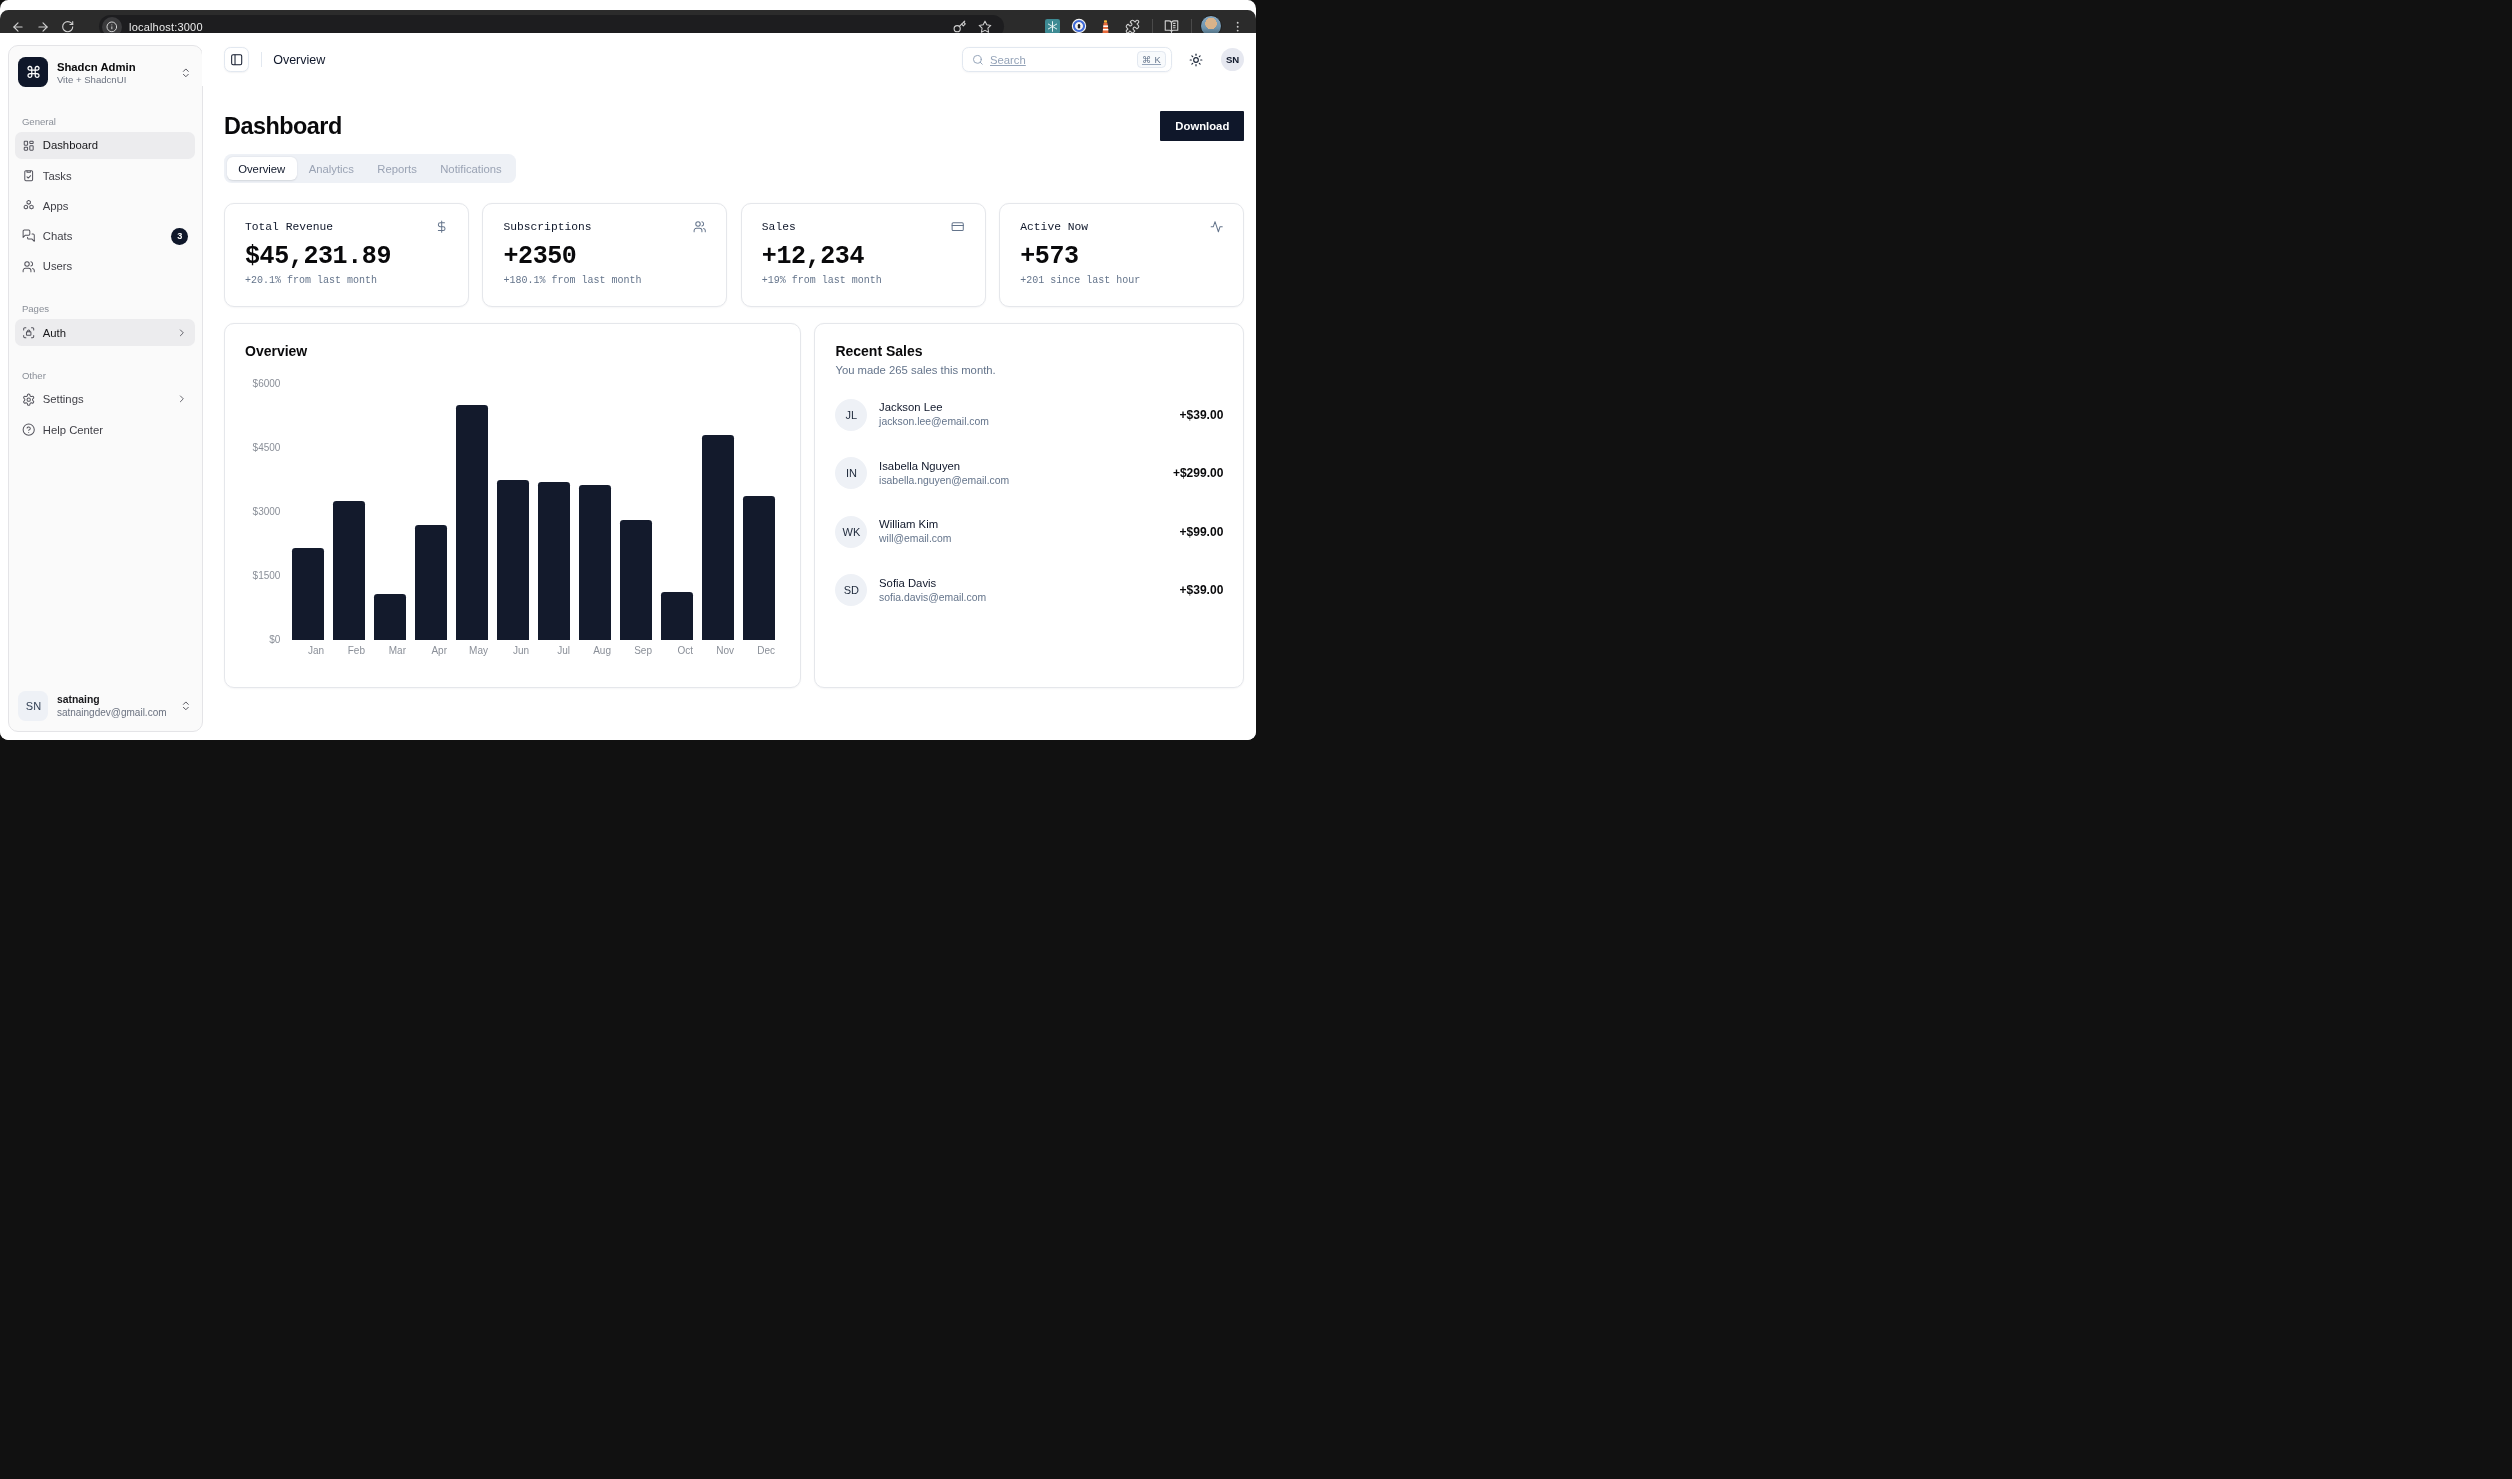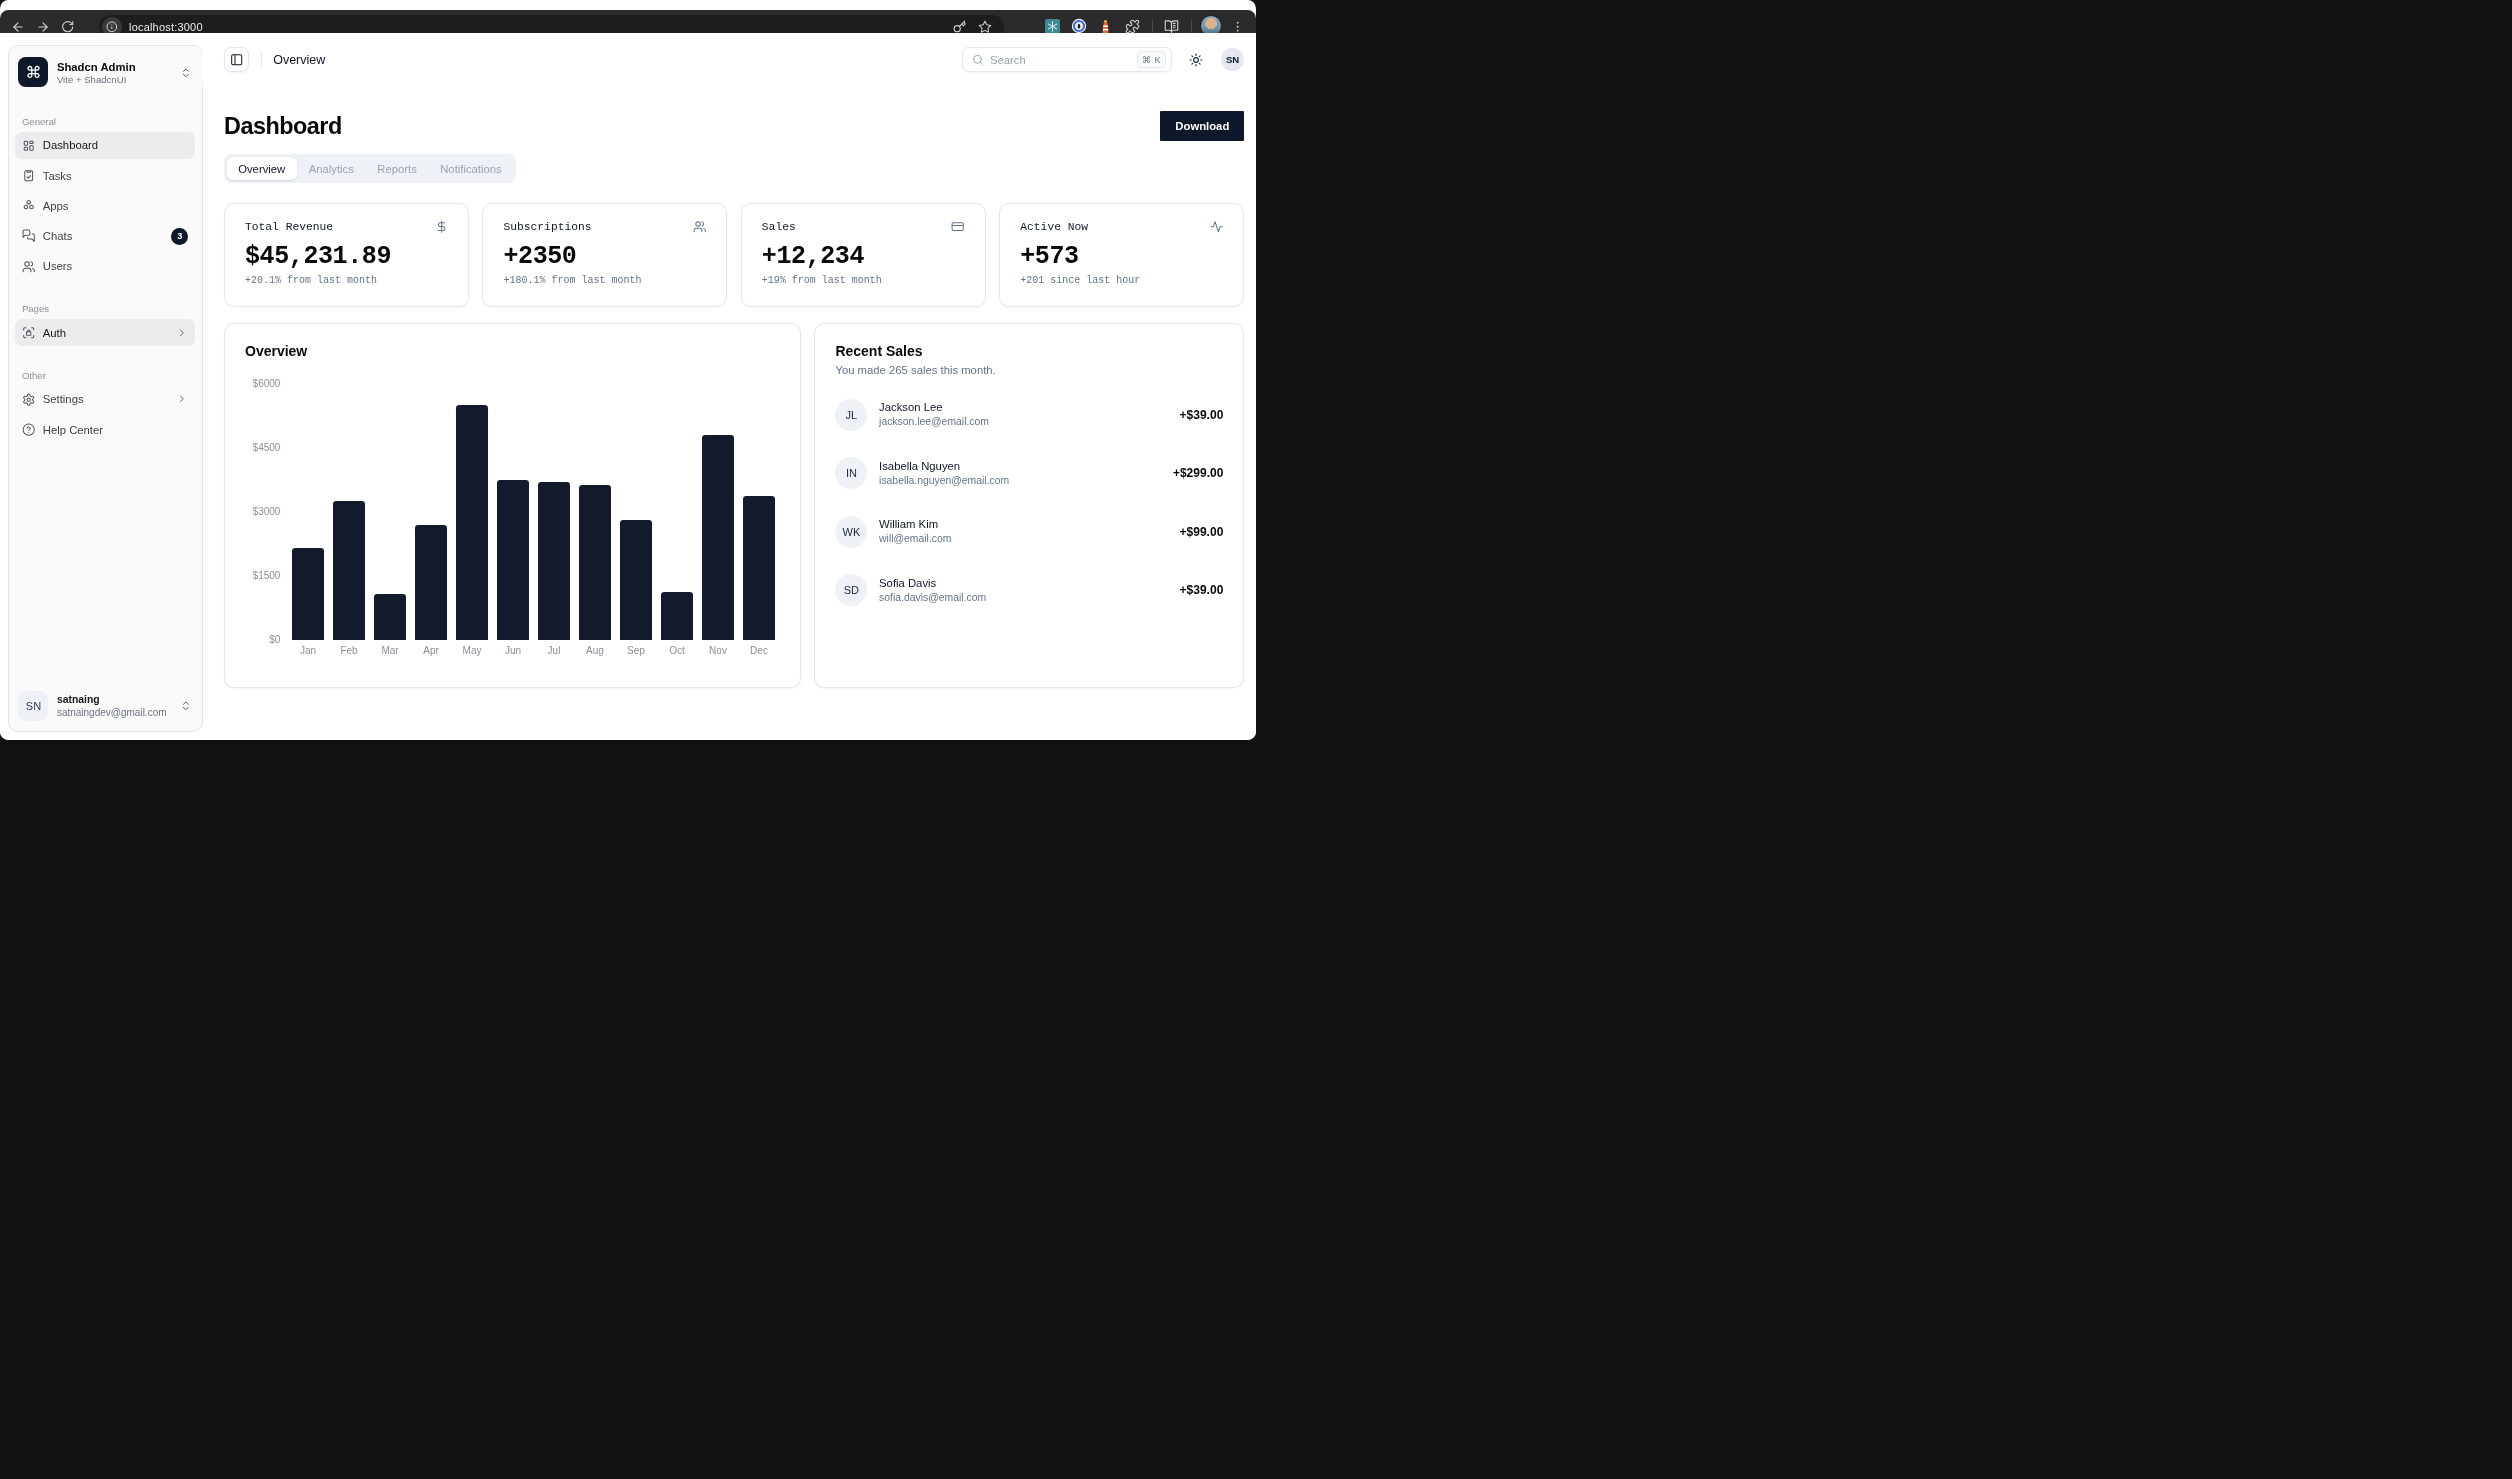--- a/index.html
+++ b/index.html
@@ -77,21 +77,21 @@
     display:flex; align-items:center; padding:0 11.7px 0 22px; background:#fff;}
   .toggle-btn{ width:25px; height:25px; border:0.8px solid #e2e8f0; border-radius:6.7px; background:#fff;
     display:flex; align-items:center; justify-content:center; color:#0f172a; cursor:pointer;
     box-shadow:0 0.8px 1.7px rgba(16,24,40,.05);}
   .v-div{ width:0.8px; height:15px; background:#e2e8f0; margin:0 11.7px; }
   .crumb{ font-size:12.5px; font-weight:500; color:#0f172a; }
   .top-spacer{ flex:1; }
   .search-box{
     width:210px; height:25px; border:0.8px solid #e2e8f0; border-radius:6.7px; background:#fff;
     display:flex; align-items:center; padding:0 5px 0 8.4px; gap:6.7px; cursor:text;
-    box-shadow:0 0.8px 1.7px rgba(16,24,40,.04); color:#94a3b8;
+    box-shadow:0 0.8px 1.7px rgba(16,24,40,.04); color:#94a3b8;text-decoration:underline;
   }
   .search-ph{ flex:1; font-size:11.3px; color:#94a3b8; }
   .kbd{ border:0.8px solid #e2e8f0; background:#f8fafc; color:#64748b; border-radius:4.2px;
     font-size:9.2px; padding:1.7px 4.2px; letter-spacing:0.4px;}
   .icon-btn{ width:27px; height:27px; display:flex; align-items:center; justify-content:center;
     border-radius:6.7px; color:#1e293b; cursor:pointer; margin-left:10px;}
   .hdr-avatar{ width:23.4px; height:23.4px; border-radius:50%; background:#e6e8f0; color:#0f172a;
     font-size:9.6px; font-weight:bold; display:flex; align-items:center; justify-content:center;
     margin-left:11.7px; cursor:pointer;}
 
@@ -120,21 +120,21 @@
   .panel{ background:#fff; border:0.8px solid #e5e7eb; border-radius:10px;
     box-shadow:0 0.8px 1.7px rgba(16,24,40,.04); position:relative; height:365px; }
   .panel-title{ position:absolute; left:20px; top:18.4px; font-size:14px; font-weight:bold; color:#09090b; }
 
   
   .ytick{ position:absolute; width:37px; text-align:right; font-size:10px; color:#8a8f98; }
   .bars{ position:absolute; left:67px; width:483px; top:60px; height:256px;
     display:flex; align-items:flex-end; justify-content:space-between; }
   .bar{ width:32px; background:#131a2c; border-radius:3.3px 3.3px 0 0; }
   .months{ position:absolute; left:67px; width:483px; top:321px; display:flex; justify-content:space-between; }
-  .month{ width:32px; text-align:center; font-size:10px; color:#8a8f98; }
+  .month{ width:32px; text-align:right; font-size:10px; color:#8a8f98; }
 
   
   .sales-sub{ position:absolute; left:20px; top:40px; font-size:11.3px; color:#64748b; }
   .sales-list{ position:absolute; left:20px; right:20px; top:68px; }
   .sale-row{ height:45px; margin-bottom:13.4px; display:flex; align-items:center; gap:11.7px; }
   .sale-avatar{ width:32px; height:32px; border-radius:50%; background:#eef1f6; color:#1e293b;
     font-size:11px; display:flex; align-items:center; justify-content:center; flex:0 0 auto;}
   .sale-meta{ flex:1; min-width:0; }
   .sale-name{ font-size:11.3px; font-weight:500; color:#0f172a; line-height:15px;}
   .sale-mail{ font-size:10.4px; color:#64748b; line-height:14px;}

